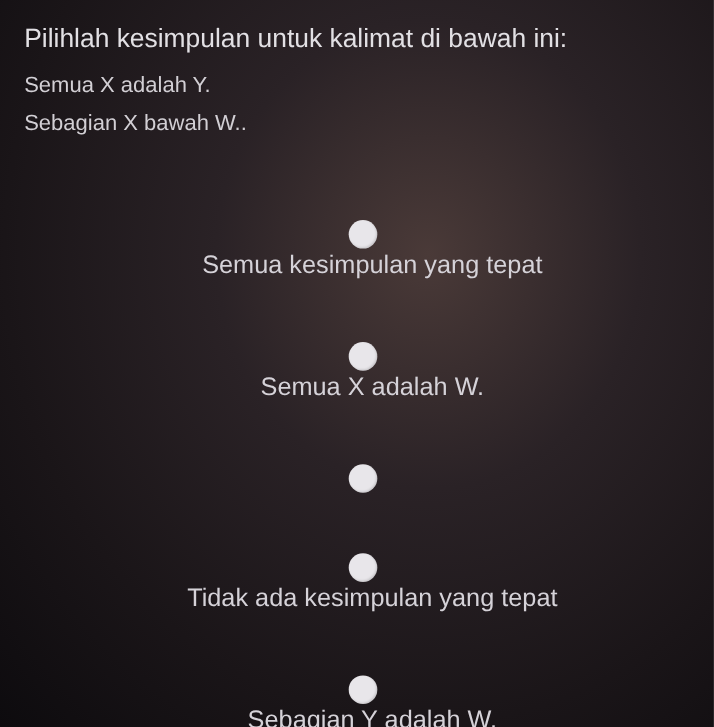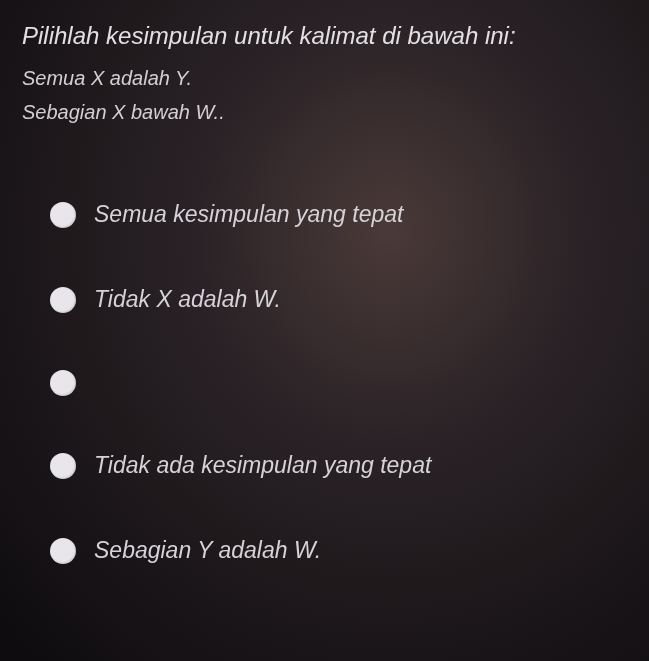--- a/index.html
+++ b/index.html
@@ -1,19 +1,18 @@
 <!DOCTYPE html>
 <html><head>
   <meta charset="utf-8">
   <style>
     * {
       margin: 0;
       padding: 0;
       box-sizing: border-box;
-      font-style: italic;
     }
     body {
       width: 649px;
       height: 661px;
       background: radial-gradient(ellipse at 60% 35%, #4a3a38 0%, #2a2226 35%, #1a1518 70%, #0d0b0e 100%);
       font-family: "Segoe UI", Arial, sans-serif;
       color: #d8d6da;
       padding: 18px 22px;
       overflow: hidden;
     }
@@ -31,20 +30,21 @@
     }
     .options {
       margin-top: 72px;
       padding-left: 28px;
     }
     .option-row {
       display: flex;
       align-items: center;
       margin-bottom: 55px;
       cursor: pointer;
+      flex-direction: column;
     }
     .option-row:last-child {
       margin-bottom: 0;
     }
     .radio {
       width: 26px;
       height: 26px;
       border-radius: 50%;
       background: #e8e6ea;
       flex-shrink: 0;
@@ -66,21 +66,21 @@
 
 <div class="options">
 
   <div class="option-row">
     <div class="radio"></div>
     <div class="option-label">Semua kesimpulan yang tepat</div>
   </div>
 
   <div class="option-row">
     <div class="radio"></div>
-    <div class="option-label">Tidak X adalah W.</div>
+    <div class="option-label">Semua X adalah W.</div>
   </div>
 
   <div class="option-row">
     <div class="radio"></div>
   </div>
 
   <div class="option-row">
     <div class="radio"></div>
     <div class="option-label">Tidak ada kesimpulan yang tepat</div>
   </div>

